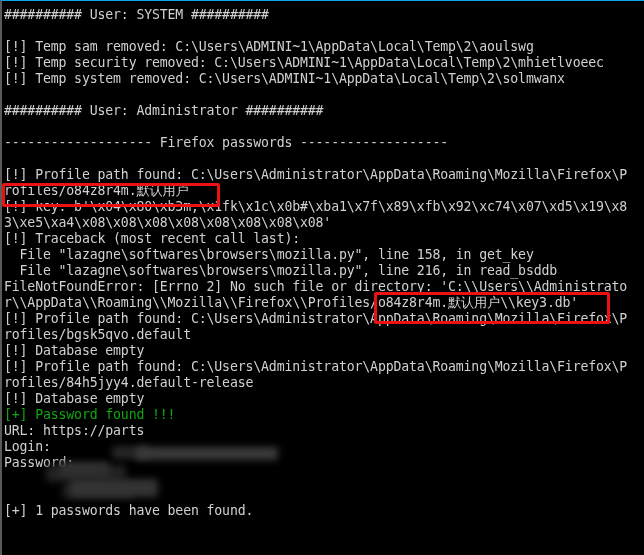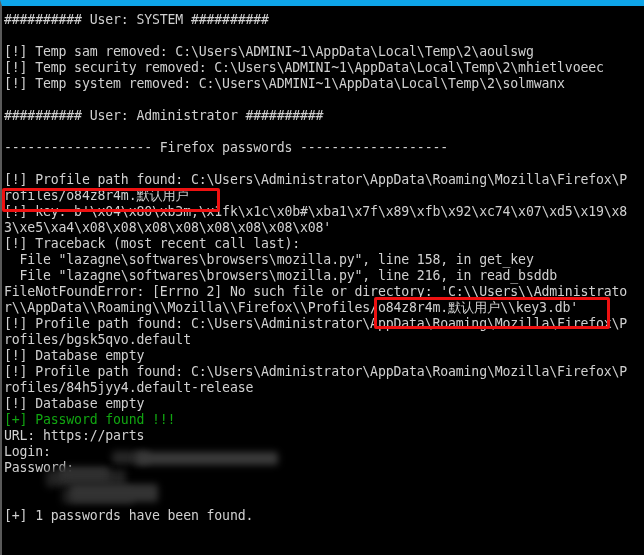--- a/index.html
+++ b/index.html
@@ -9,21 +9,21 @@
     background: #000000;
   }
   #terminal {
     position: relative;
     width: 644px;
     height: 555px;
     background: #000000;
     overflow: hidden;
     box-sizing: border-box;
     border-left: 2px solid #5a5a5a;
-    border-top: 6px solid #0ea5e9;
+    border-top: 1px solid #0ea5e9;
   }
   #console {
     position: absolute;
     left: 0;
     top: 0;
     width: 644px;
     padding: 6px 0 0 2px;
     box-sizing: border-box;
     font-family: "DejaVu Sans Mono", "Liberation Mono", monospace;
     font-size: 13.2px;

